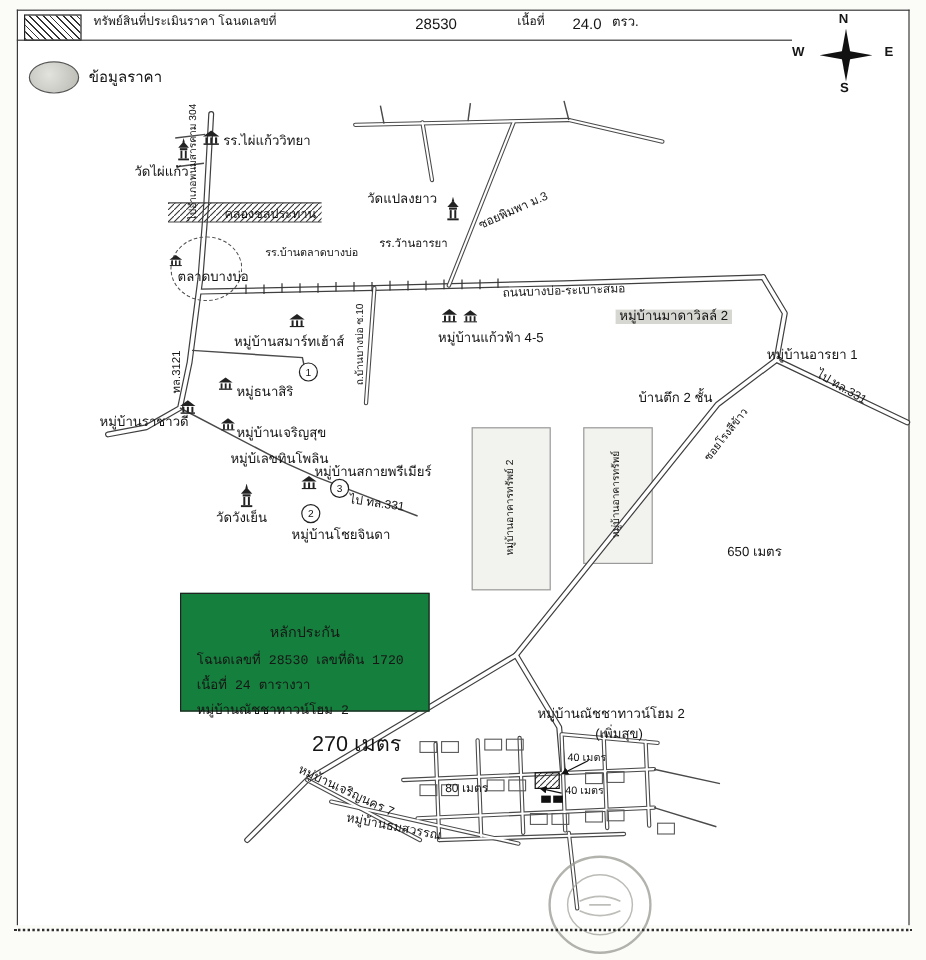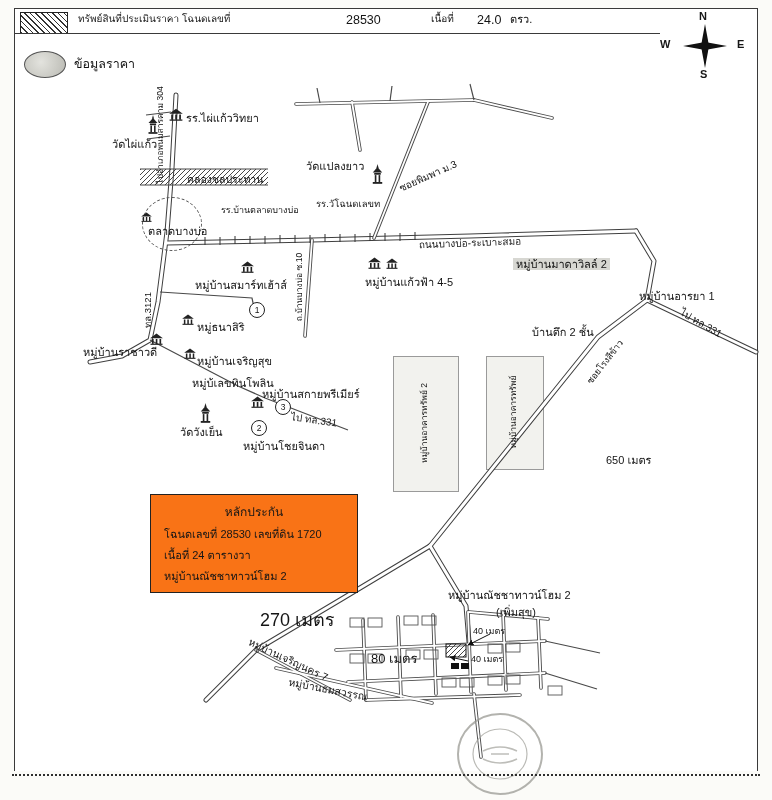--- a/index.html
+++ b/index.html
@@ -12,22 +12,22 @@
   .legend-oval{position:absolute;left:24px;top:51px;width:40px;height:25px;border:1px solid #555;border-radius:50%;
     background:radial-gradient(circle at 40% 40%, #e3e3de, #b9b9b2);z-index:5;}
   .lbl{position:absolute;font-size:11px;line-height:1.12;color:#141414;white-space:nowrap;z-index:6;}
   .lbl.c{transform:translate(-50%,-50%);}
   .hl{background:#d7d7d2;padding:0 3px;}
   .icon{position:absolute;z-index:5;line-height:0;}
   .cnum{position:absolute;width:14px;height:14px;border:1.2px solid #222;border-radius:50%;font-size:8.5px;
     display:flex;align-items:center;justify-content:center;transform:translate(-50%,-50%);background:#fff;z-index:6;}
   .dashed-ellipse{position:absolute;left:142px;top:197px;width:58px;height:52px;border:1px dashed #555;border-radius:50%;z-index:4;}
   .plot{position:absolute;background:#f2f2ee;border:1px solid #9a9a9a;z-index:1;}
-  .gbox{position:absolute;left:150px;top:494px;width:208px;height:99px;border:1.4px solid #222;background:#f97316;z-index:7;
-    padding-top:7px;box-sizing:border-box;}
+  .gbox{position:absolute;left:150px;top:494px;width:208px;height:99px;border:1.4px solid #222;background:#15803d;z-index:7;
+    padding-top:22px;box-sizing:border-box;font-family:Liberation Mono, monospace;}
   .gbox .t{text-align:center;font-size:12px;margin-bottom:4px;}
   .gbox .l{font-size:11px;padding-left:13px;margin-bottom:3px;white-space:nowrap;}
   .roads{position:absolute;left:0;top:0;z-index:2;}
   .rd{fill:none;stroke:#3f3f3f;stroke-width:5;stroke-linecap:round;stroke-linejoin:round;}
   .rw{fill:none;stroke:#ffffff;stroke-width:3;stroke-linecap:round;stroke-linejoin:round;}
   .rd2{fill:none;stroke:#4a4a4a;stroke-width:3.6;stroke-linecap:round;stroke-linejoin:round;}
   .rw2{fill:none;stroke:#ffffff;stroke-width:1.8;stroke-linecap:round;stroke-linejoin:round;}
   .r1{fill:none;stroke:#4a4a4a;stroke-width:1.2;}
   .hrect{fill:none;stroke:#555;stroke-width:0.9;}
   .compass{position:absolute;left:655px;top:8px;width:105px;height:80px;z-index:6;}
@@ -231,21 +231,21 @@
       </svg></span>
   <span class="icon" style="left:198px;top:403px"><svg width="15" height="20">
         <use href="#ic-temple" width="15" height="20"></use>
       </svg></span>
 
   <div class="lbl" style="left:186px;top:112px">รร.ไผ่แก้ววิทยา</div>
   <div class="lbl" style="left:112px;top:138px">วัดไผ่แก้ว</div>
   <div class="lbl" style="left:187px;top:174px;font-size:10.5px">คลองชลประทาน</div>
   <div class="lbl" style="left:306px;top:160px">วัดแปลงยาว</div>
   <div class="lbl" style="left:221px;top:205px;font-size:9px">รร.บ้านตลาดบางบ่อ</div>
-  <div class="lbl" style="left:316px;top:199px;font-size:9.5px">รร.วัโฉนดเลขท</div>
+  <div class="lbl" style="left:316px;top:199px;font-size:9.5px">รร.วัานอารยา</div>
   <div class="lbl c" style="left:428px;top:176px;font-size:10px;transform:translate(-50%,-50%) rotate(-24deg)">ซอยพิมพา ม.3</div>
   <div class="lbl" style="left:148px;top:225px">ตลาดบางบ่อ</div>
   <div class="lbl c" style="left:470px;top:243px;font-size:10px;transform:translate(-50%,-50%) rotate(-2deg)">ถนนบางบ่อ-ระเบาะสมอ</div>
   <div class="lbl hl" style="left:513px;top:258px">หมู่บ้านมาดาวิลล์ 2</div>
   <div class="lbl" style="left:195px;top:279px">หมู่บ้านสมาร์ทเฮ้าส์</div>
   <div class="lbl" style="left:365px;top:276px">หมู่บ้านแก้วฟ้า 4-5</div>
   <div class="lbl" style="left:639px;top:290px">หมู่บ้านอารยา 1</div>
   <div class="lbl c" style="left:701px;top:323px;font-size:10px;transform:translate(-50%,-50%) rotate(30deg)">ไป ทล.331</div>
   <div class="lbl" style="left:532px;top:326px">บ้านตึก 2 ชั้น</div>
   <div class="lbl" style="left:197px;top:321px">หมู่ธนาสิริ</div>
@@ -257,21 +257,21 @@
   <div class="lbl c" style="left:314px;top:420px;font-size:10px;transform:translate(-50%,-50%) rotate(8deg)">ไป ทล.331</div>
   <div class="lbl" style="left:243px;top:440px">หมู่บ้านโชยจินดา</div>
   <div class="lbl c" style="left:425px;top:423px;font-size:8.5px;transform:translate(-50%,-50%) rotate(-90deg)">หมู่บ้านอาคารทรัพย์ 2</div>
   <div class="lbl c" style="left:514px;top:412px;font-size:8.5px;transform:translate(-50%,-50%) rotate(-90deg)">หมู่บ้านอาคารทรัพย์</div>
   <div class="lbl c" style="left:605px;top:362px;font-size:9px;transform:translate(-50%,-50%) rotate(-52deg)">ซอยโรงสีข้าว</div>
   <div class="lbl" style="left:606px;top:454px">650 เมตร</div>
   <div class="lbl" style="left:260px;top:610px;font-size:18px">270 เมตร</div>
   <div class="lbl" style="left:448px;top:589px">หมู่บ้านณัชชาทาวน์โฮม 2</div>
   <div class="lbl" style="left:496px;top:606px">(เพิ่มสุข)</div>
   <div class="lbl" style="left:473px;top:626px;font-size:9px">40 เมตร</div>
-  <div class="lbl" style="left:371px;top:652px;font-size:13px">80 เมตร</div>
+  <div class="lbl" style="left:371px;top:652px;font-size:10px">80 เมตร</div>
   <div class="lbl" style="left:471px;top:654px;font-size:9px">40 เมตร</div>
   <div class="lbl c" style="left:288px;top:660px;font-size:10.5px;transform:translate(-50%,-50%) rotate(25deg)">หมู่บ้านเจริญนคร 7</div>
   <div class="lbl c" style="left:328px;top:690px;font-size:10.5px;transform:translate(-50%,-50%) rotate(11deg)">หมู่บ้านธมสวรรณ</div>
   <div class="lbl c" style="left:161px;top:135px;font-size:8.5px;transform:translate(-50%,-50%) rotate(-90deg)">ไปอำเภอพนมสารคาม 304</div>
   <div class="lbl c" style="left:148px;top:310px;font-size:9.5px;transform:translate(-50%,-50%) rotate(-90deg)">ทล.3121</div>
   <div class="lbl c" style="left:300px;top:287px;font-size:8.5px;transform:translate(-50%,-50%) rotate(-90deg)">ถ.บ้านบางบ่อ ซ.10</div>
 
   <span class="cnum" style="left:257px;top:310px">1</span>
   <span class="cnum" style="left:259px;top:428px">2</span>
   <span class="cnum" style="left:283px;top:407px">3</span>

